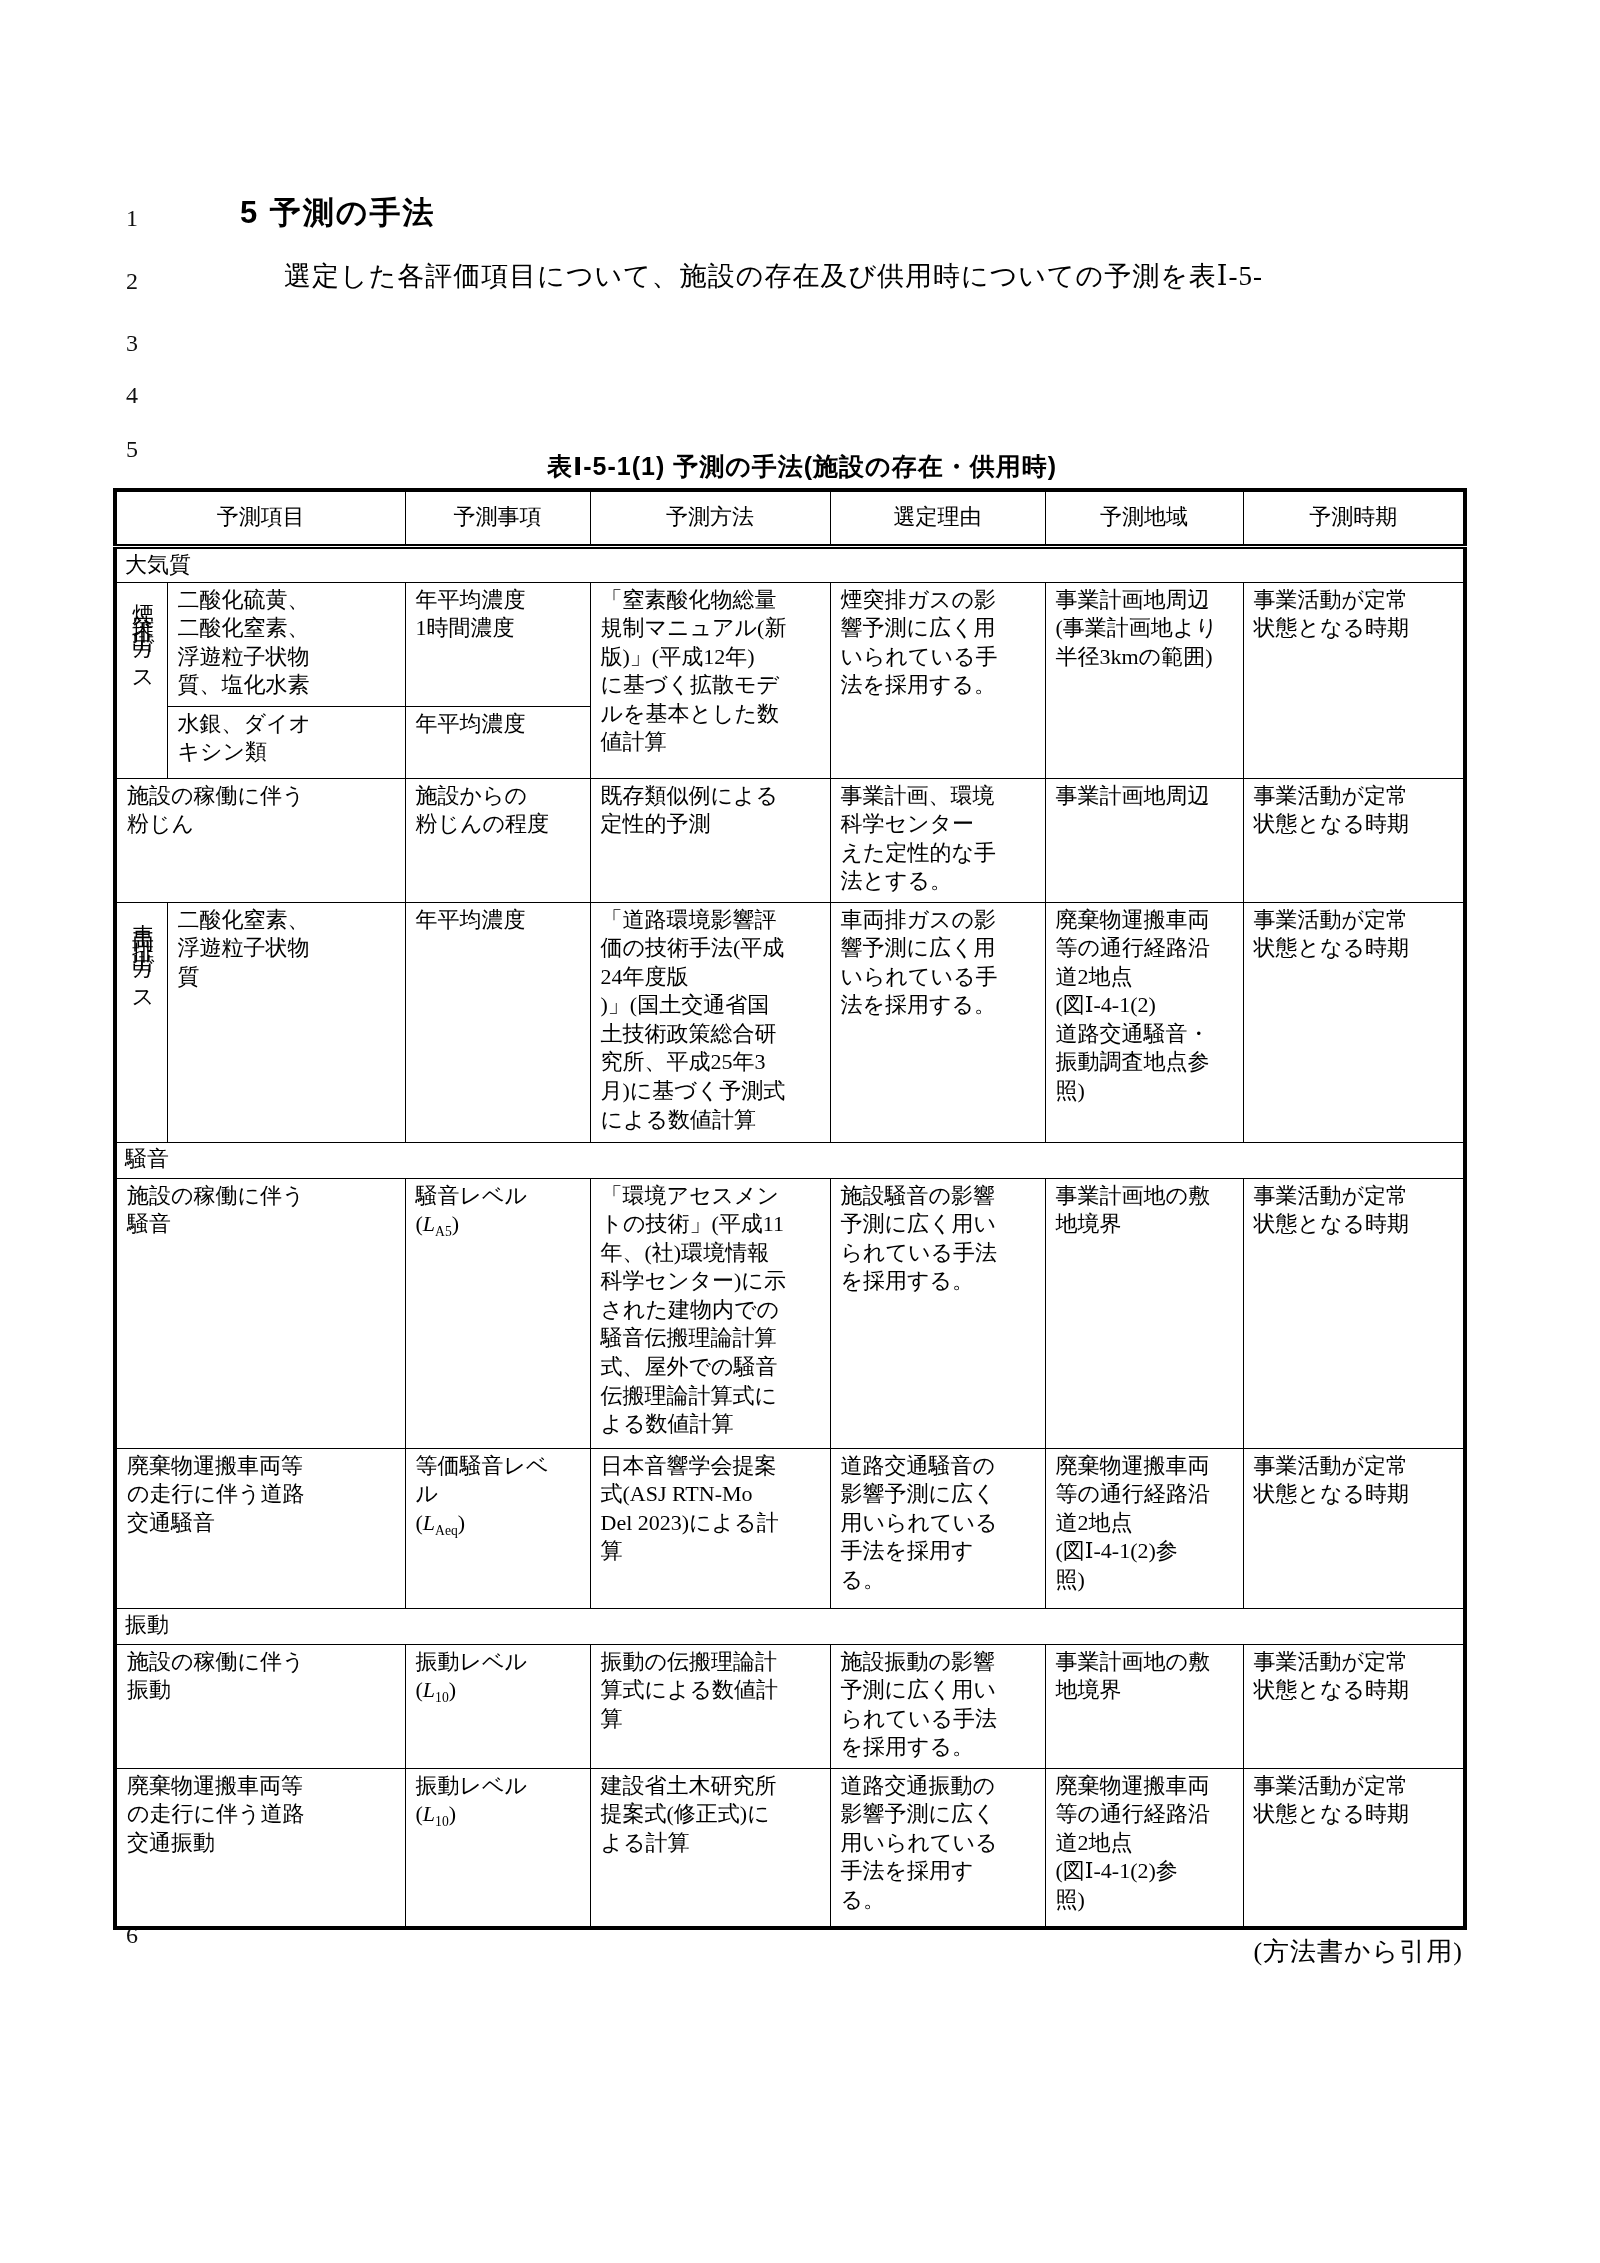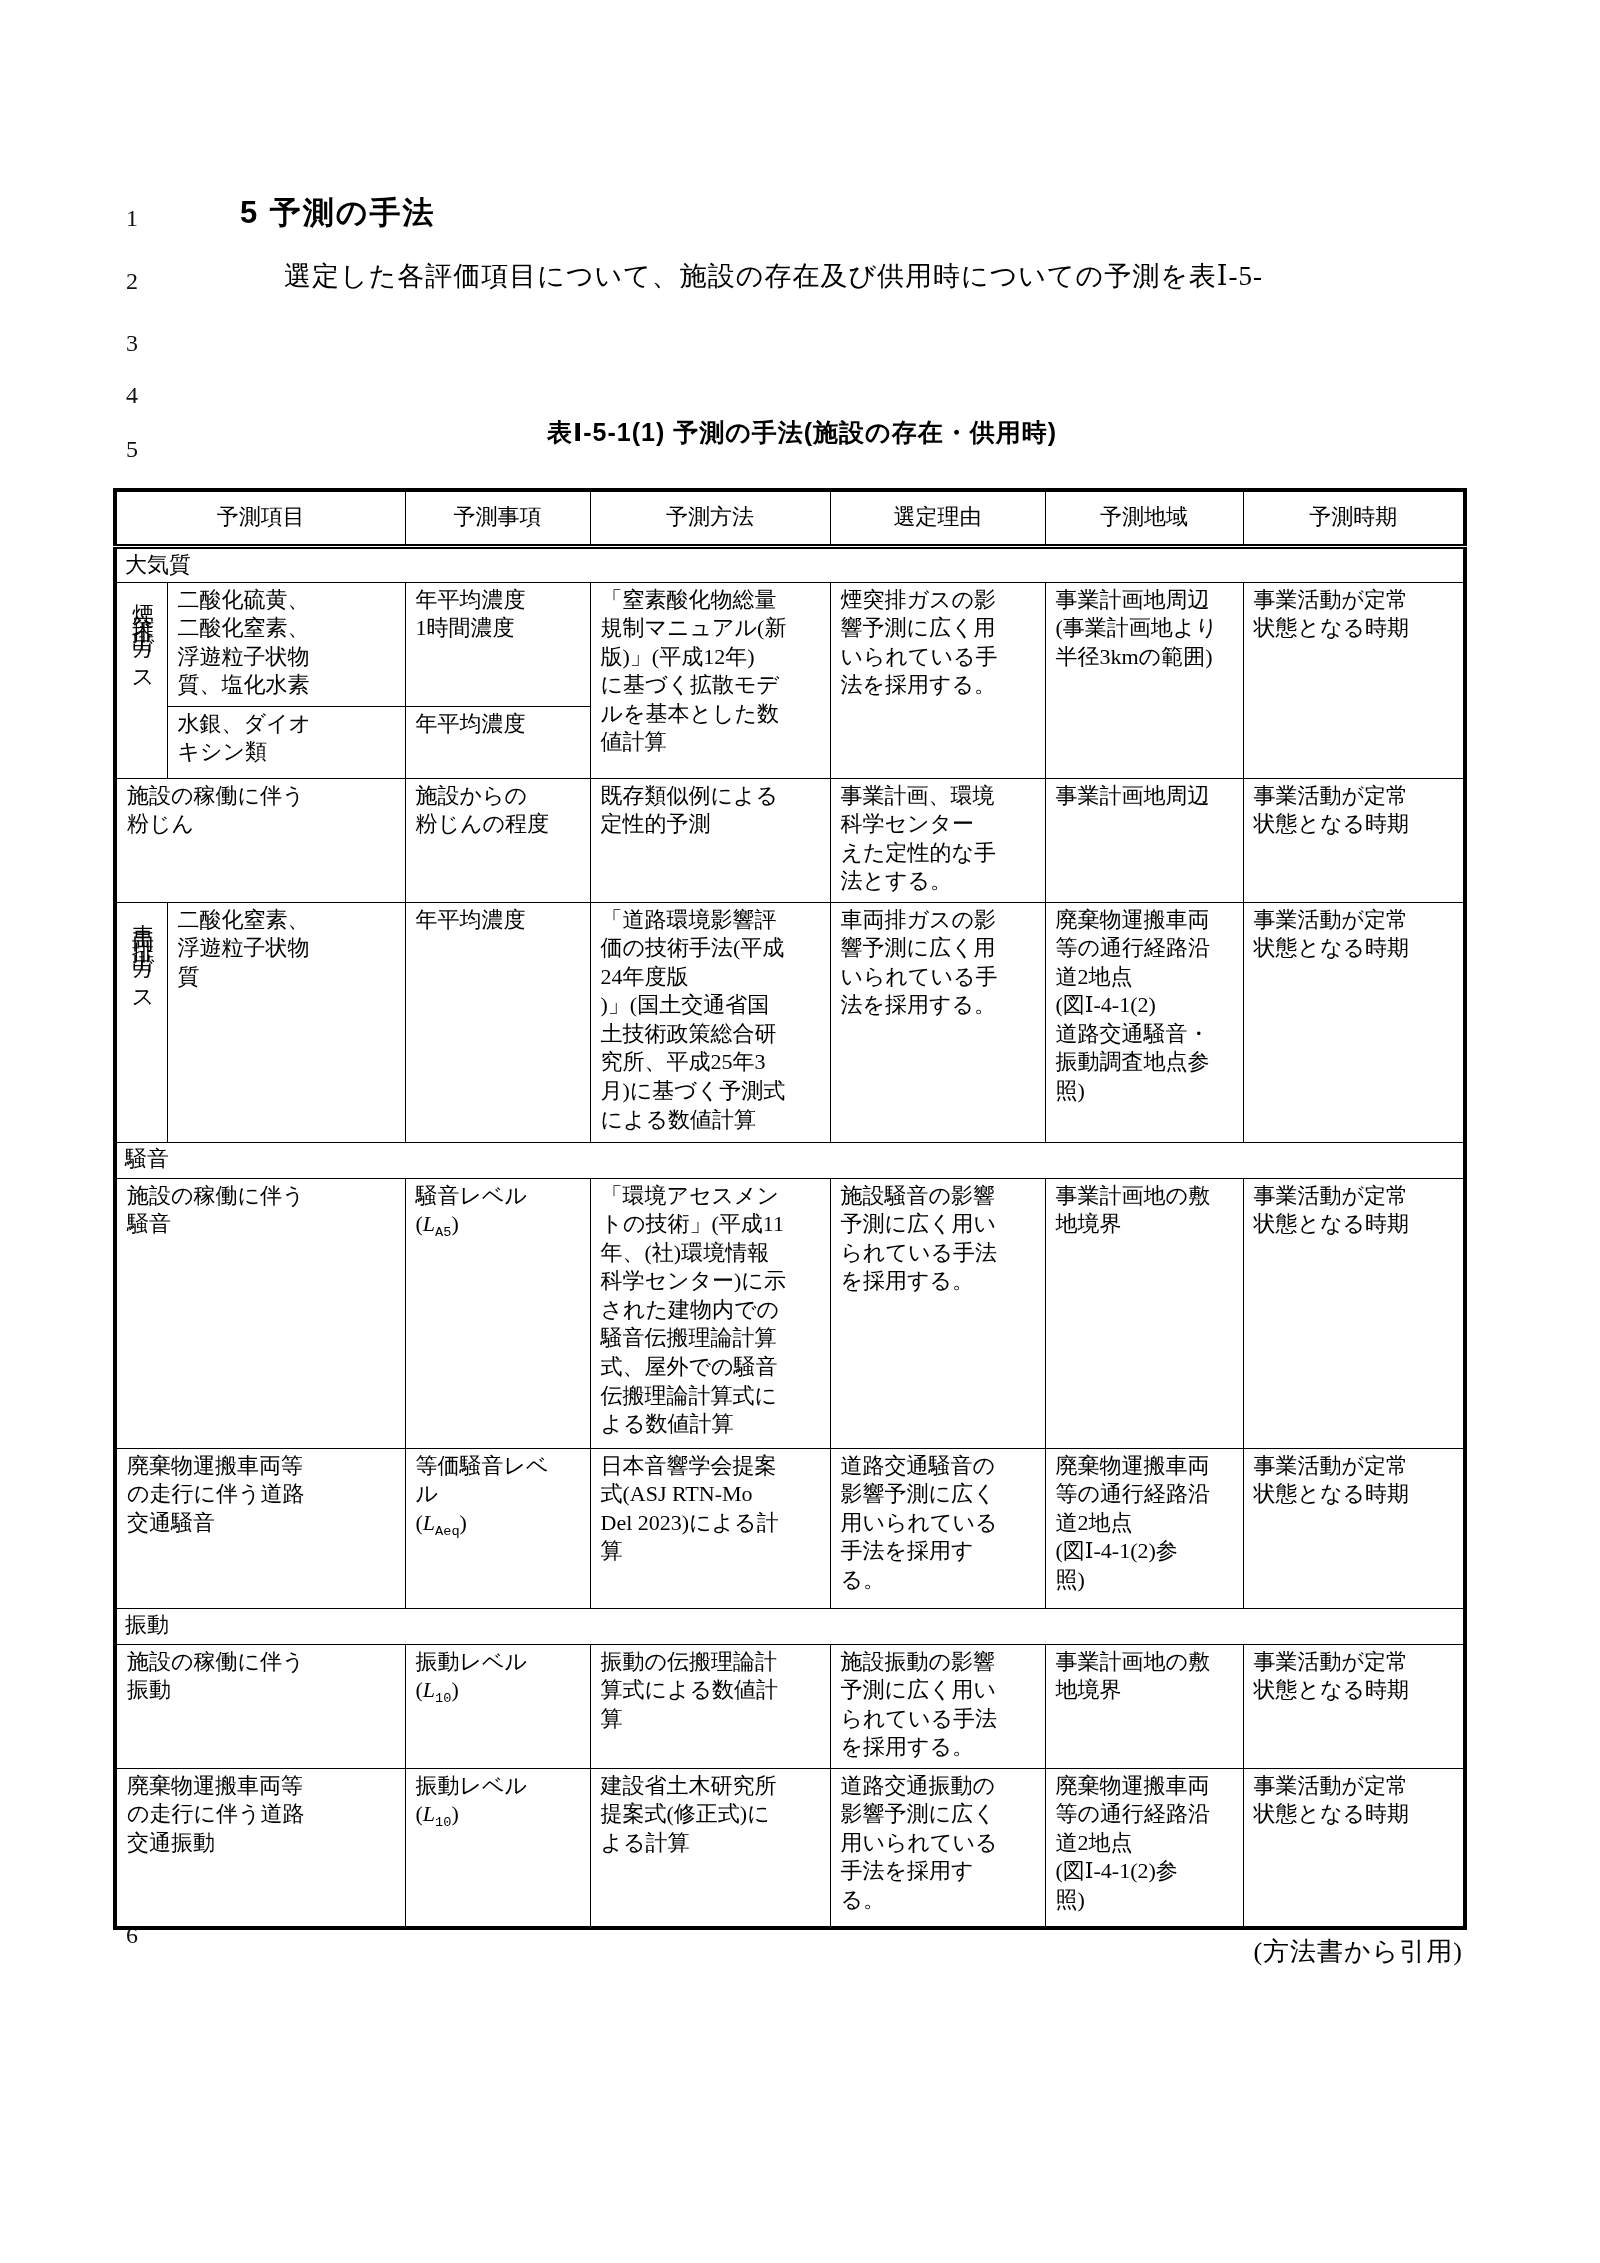--- a/index.html
+++ b/index.html
@@ -16,21 +16,21 @@
   }
   .doc-title{
     position:absolute;left:240px;top:192px;margin:0;
     font-family:"Liberation Sans","DejaVu Sans",sans-serif;
     font-weight:bold;font-size:31px;letter-spacing:2px;
   }
   .para{position:absolute;font-size:27px;letter-spacing:1px;}
   .para-1{left:284px;top:258px;}
   .para-2{left:230px;top:324px;}
   .caption{
-    position:absolute;left:127px;top:416px;width:1350px;
+    position:absolute;left:127px;top:450px;width:1350px;
     text-align:center;
     font-family:"Liberation Sans","DejaVu Sans",sans-serif;
     font-weight:bold;font-size:25px;letter-spacing:1px;
   }
   .table-wrap{position:absolute;left:113px;top:488px;width:1350px;}
   table.methods{
     width:1350px;border-collapse:collapse;table-layout:fixed;
     border:4px solid #000;
     font-size:22px;line-height:1.3;
   }
@@ -56,21 +56,21 @@
   tr.r6{height:124px;}
   tr.r7{height:160px;}
   .cell{white-space:pre-line;}
   td.vcell{text-align:center;vertical-align:middle;padding:2px;}
   .vlabel{
     display:inline-block;
     writing-mode:vertical-rl;text-orientation:upright;
     letter-spacing:9px;font-size:22px;
   }
   .sym i{font-style:italic;font-family:"Liberation Serif","DejaVu Serif",serif;}
-  .sym sub{font-size:0.62em;font-family:Liberation Mono, monospace;}
+  .sym sub{font-size:0.62em;}
   .footer-note{
     width:1350px;text-align:right;
     font-size:26px;margin-top:4px;letter-spacing:1px;
   }
   .page-number{
     position:absolute;left:0;top:2148px;width:1600px;
     text-align:center;font-size:24px;letter-spacing:2px;
   }
 </style>
 </head>

